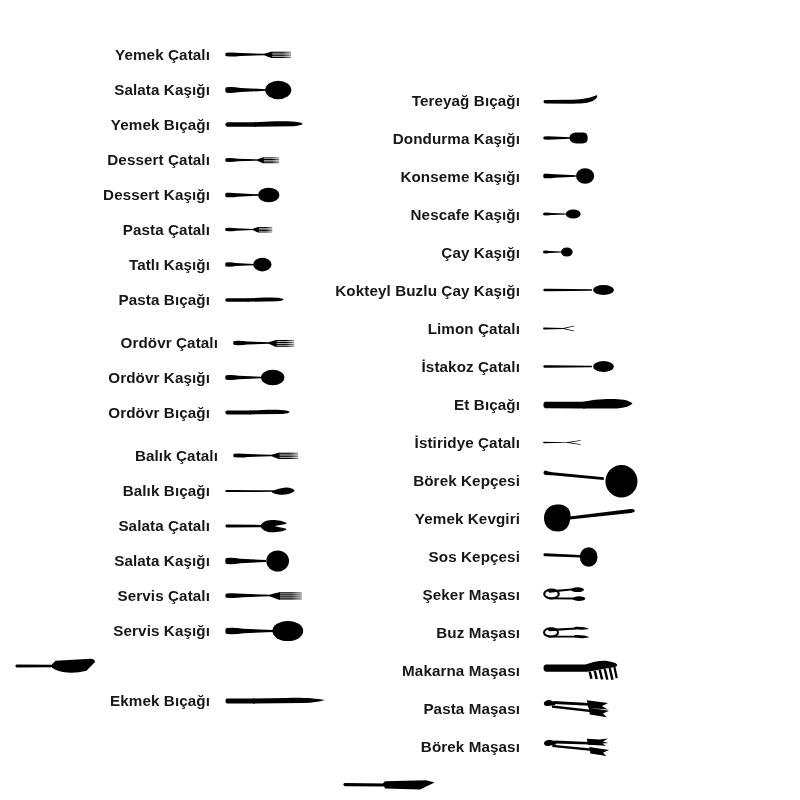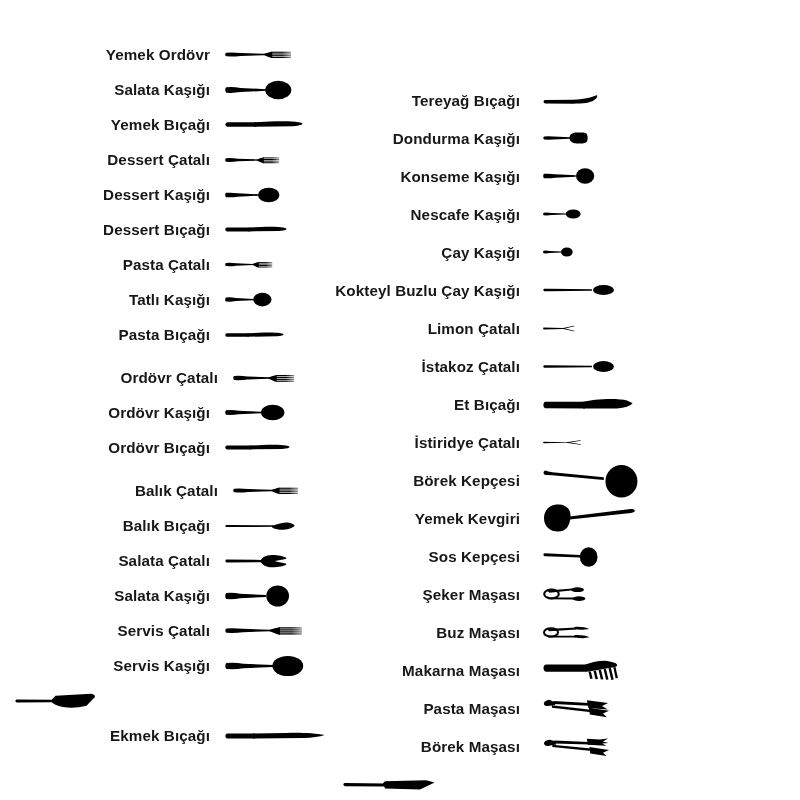--- a/index.html
+++ b/index.html
@@ -167,21 +167,21 @@
       <path d="M47,12.9 L67,16 L60.8,18.7 L64.4,22 L48,19.5 Z"></path>
     </g>
   </defs>
 </svg>
 
 <div class="stage">
 
   <div class="col col-left">
 
     <div class="row">
-      <div class="label">Yemek Ordövr</div>
+      <div class="label">Yemek Çatalı</div>
       <div class="iconbox">
           <svg class="ic" style="width:67px;height:13px" viewBox="0 0 100 24" preserveAspectRatio="none">
             <use href="#sym-fork"></use>
           </svg>
         </div>
     </div>
     <div class="row">
       <div class="label">Salata Kaşığı</div>
       <div class="iconbox">
           <svg class="ic" style="width:67px;height:20px" viewBox="0 0 100 24" preserveAspectRatio="none">
@@ -207,28 +207,20 @@
     </div>
     <div class="row">
       <div class="label">Dessert Kaşığı</div>
       <div class="iconbox">
           <svg class="ic" style="width:55px;height:16px" viewBox="0 0 100 24" preserveAspectRatio="none">
             <use href="#sym-spoon"></use>
           </svg>
         </div>
     </div>
     <div class="row">
-      <div class="label">Dessert Bıçağı</div>
-      <div class="iconbox">
-          <svg class="ic" style="width:62px;height:11px" viewBox="0 0 100 24" preserveAspectRatio="none">
-            <use href="#sym-knife"></use>
-          </svg>
-        </div>
-    </div>
-    <div class="row">
       <div class="label">Pasta Çatalı</div>
       <div class="iconbox">
           <svg class="ic" style="width:48px;height:11px" viewBox="0 0 100 24" preserveAspectRatio="none">
             <use href="#sym-fork"></use>
           </svg>
         </div>
     </div>
     <div class="row">
       <div class="label">Tatlı Kaşığı</div>
       <div class="iconbox">

